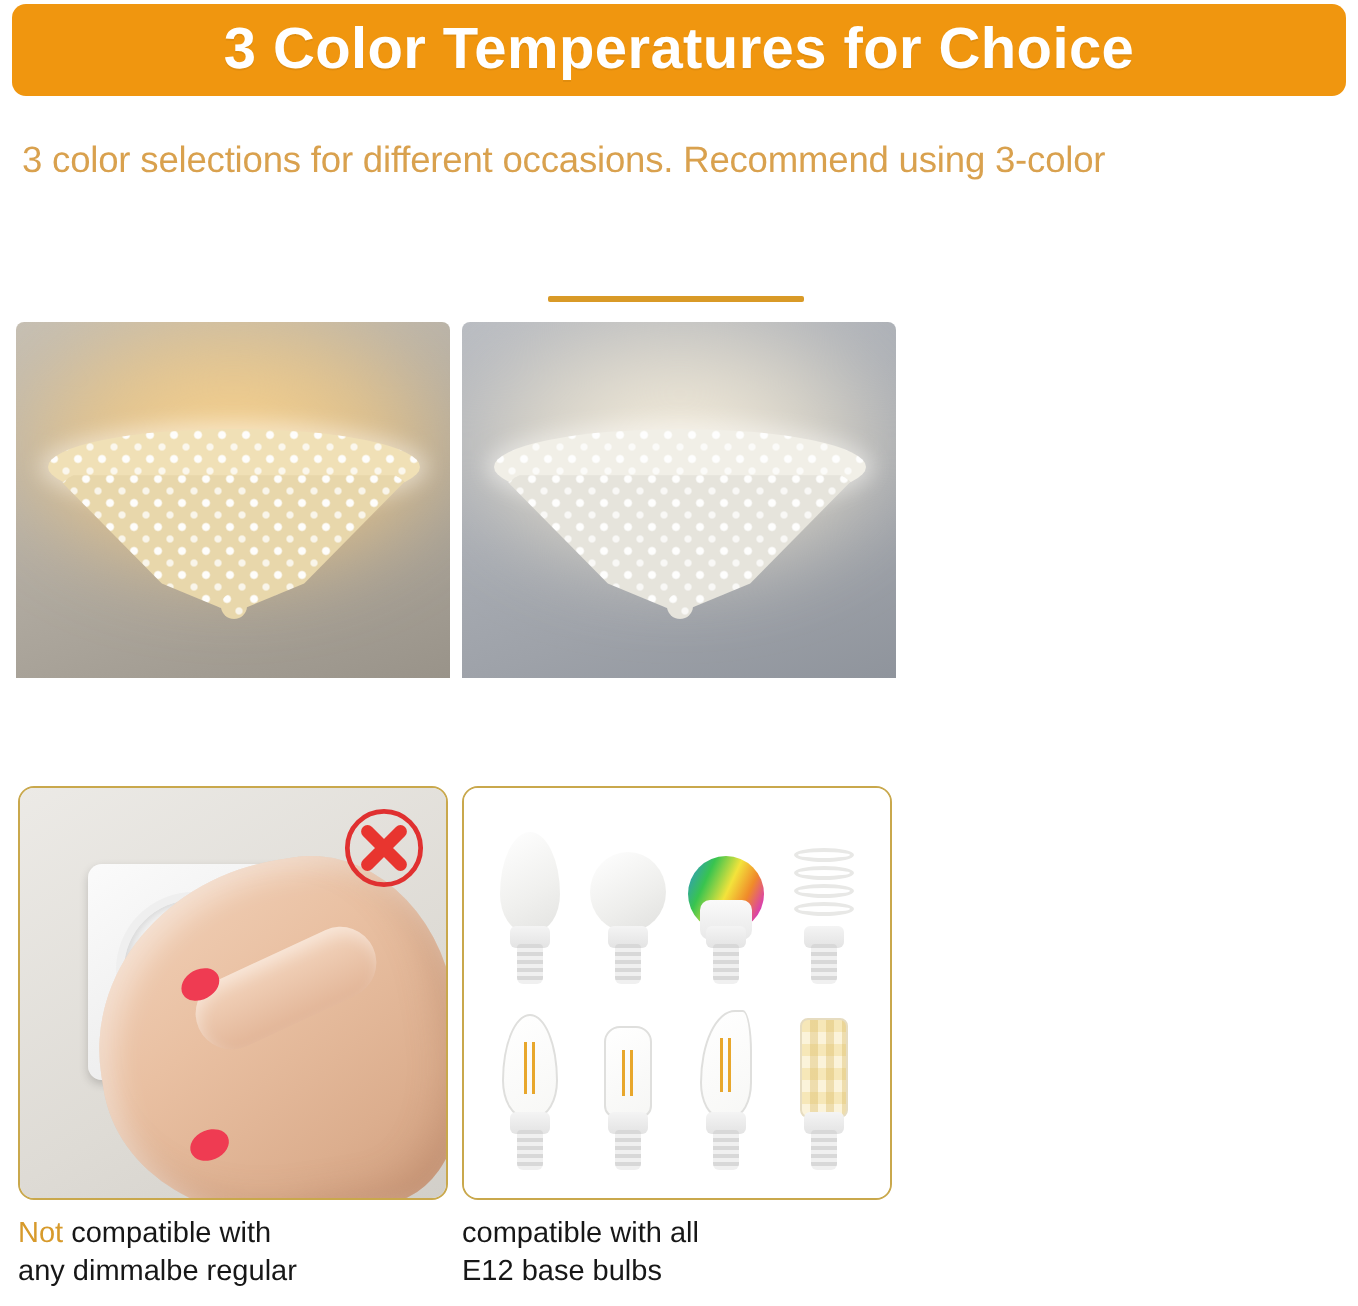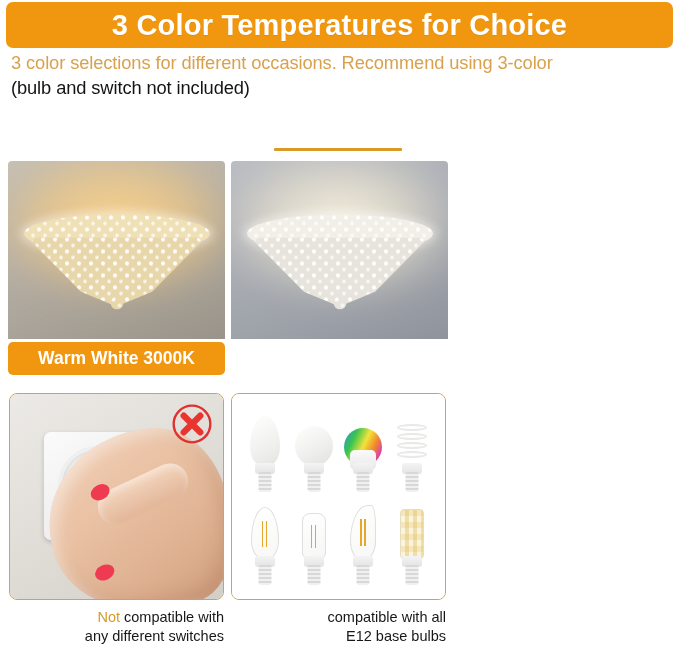--- a/index.html
+++ b/index.html
@@ -17,21 +17,21 @@
     background: #F0960F; border-radius: 7px;
     display: flex; align-items: center; justify-content: center;
   }
   .header-title {
     color: #ffffff; font-size: 29px; font-weight: bold;
     letter-spacing: .2px; white-space: nowrap;
     text-shadow: 0 1px 0 rgba(0,0,0,.06);
   }
 
   
-  .intro { position: absolute; left: 11px; top: 51px; width: 660px; }
+  .intro { position: absolute; left: 11px; top: 68px; width: 660px; }
   .intro-line {
     font-size: 18.3px; line-height: 24.5px; color: #D9A14E;
     white-space: nowrap; letter-spacing: -.1px;
   }
   .intro-line.dark { color: #141414; }
   .divider {
     position: absolute; left: 274px; top: 148px;
     width: 128px; height: 3px; background: #D99A27; border-radius: 1px;
   }
 
@@ -241,52 +241,50 @@
     border:1px solid #e6dcc0;
   }
   .filament {
     position:absolute; left:50%; top:26%; transform:translateX(-50%);
     width:12px; height:52%;
     background:
       linear-gradient(90deg, rgba(0,0,0,0) 0 3px, #e8a72c 3px 4.5px, rgba(0,0,0,0) 4.5px 7px, #e8a72c 7px 8.5px, rgba(0,0,0,0) 8.5px 12px);
   }
 
   .cp-caption {
-    margin-top: 8px; text-align:right; font-size:14.5px; line-height:18.5px; color:#171717;
+    margin-top: 8px; text-align:left; font-size:14.5px; line-height:18.5px; color:#171717;
   }
   .cp-caption .neg { color:#D79A2B; }
 </style>
 </head>
 <body>
 
 <div class="page">
 
   <div class="header-bar">
     <div class="header-title">3 Color Temperatures for Choice</div>
   </div>
 
   <div class="intro">
     <div class="intro-line">3 color selections for different occasions. Recommend using 3-color</div>
-    <div class="intro-line dark">(bulb and switch not included)</div>
   </div>
   <div class="divider"></div>
 
   <div class="ct-row">
 
     <div class="ct-col">
       <div class="ct-photo warm">
         <div class="wall"></div>
         <div class="halo"></div>
         <div class="lamp">
           <div class="rim crystal"></div>
           <div class="bowl crystal"></div>
           <div class="tip crystal"></div>
         </div>
       </div>
-      <div class="ct-label">Warm White 3000K</div>
     </div>
 
     <div class="ct-col">
       <div class="ct-photo natural">
         <div class="wall"></div>
         <div class="halo"></div>
         <div class="lamp">
           <div class="rim crystal"></div>
           <div class="bowl crystal"></div>
           <div class="tip crystal"></div>
@@ -315,21 +313,21 @@
           <svg viewBox="0 0 48 48" xmlns="http://www.w3.org/2000/svg">
             <circle cx="24" cy="24" r="20" fill="none" stroke="#E03030" stroke-width="2.6"></circle>
             <path d="M15 15 L33 33 M33 15 L15 33" stroke="#E8352F" stroke-width="7" stroke-linecap="round" fill="none"></path>
           </svg>
         </div>
       </div>
       <div class="cp-caption">
         <div>
           <span class="neg">Not</span><span> compatible with</span>
         </div>
-        <div>any different switches</div>
+        <div>any dimmalbe regular</div>
       </div>
     </div>
 
 
     <div class="cp-col">
       <div class="cp-card">
         <div class="bulb-bg"></div>
         <div class="bulb-grid">
 
           <div class="bulb">

